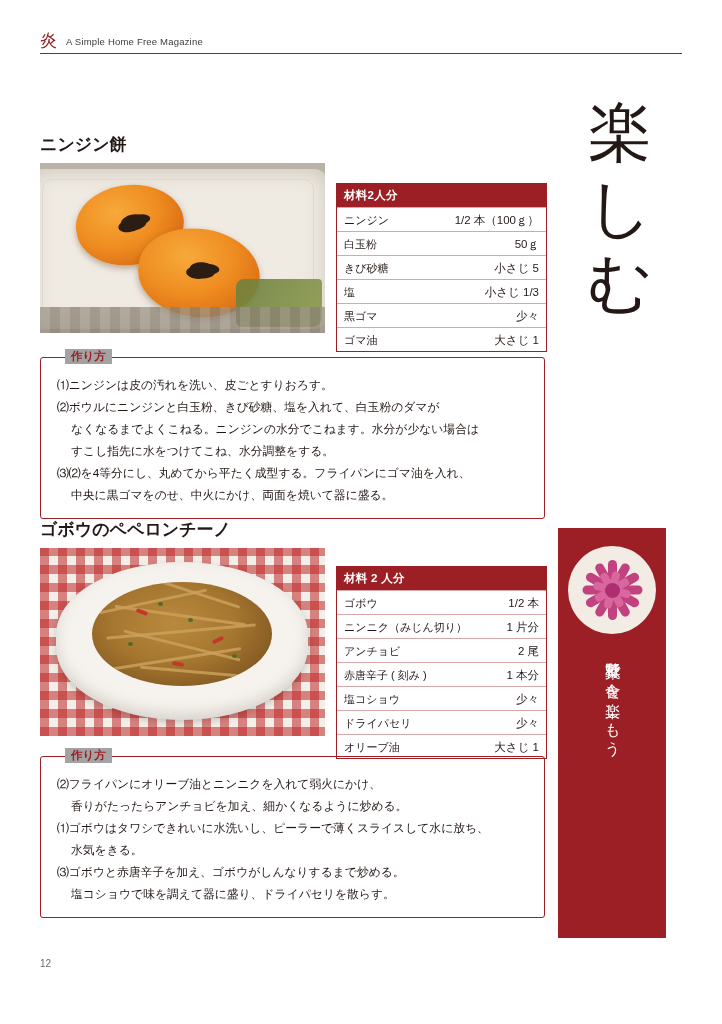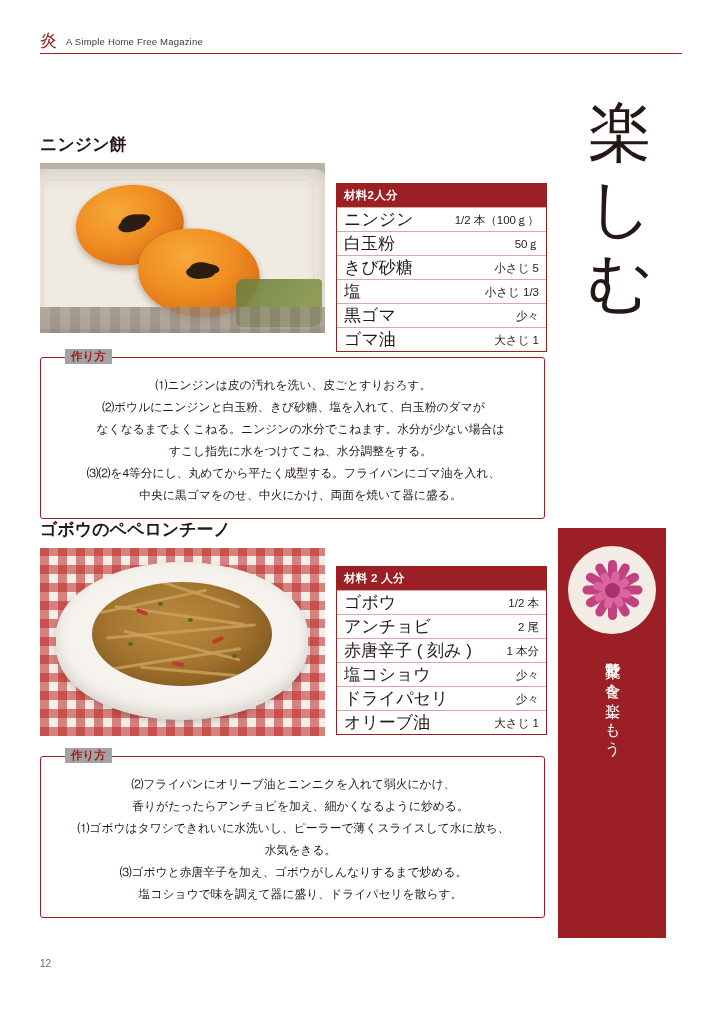--- a/index.html
+++ b/index.html
@@ -288,21 +288,21 @@
   }
   .ing-row {
     display: flex;
     justify-content: space-between;
     align-items: center;
     border-top: 1px solid #d7a8aa;
     padding: 3.5px 7px;
     line-height: 16px;
   }
   .ing-row:first-of-type { border-top: none; }
-  .ing-name { color: #231815; font-size: 17px; }
+  .ing-name { color: #231815; font-size: 11px; }
   .ing-qty { color: #231815; font-size: 11.5px; text-align: right; }
 
   
   .method {
     position: relative;
     margin-top: 12px;
     border: 1px solid #9b1f24;
     border-radius: 3px;
     padding: 9px 14px 12px 14px;
   }
@@ -320,21 +320,20 @@
   .method-list {
     margin: 7px 0 0 0;
     padding: 0;
     list-style: none;
   }
   .method-list li {
     font-size: 11.8px;
     line-height: 22px;
     color: #231815;
     padding-left: 2px;
-    text-align: center;
   }
   .method-list li .cont {
     display: block;
     padding-left: 14px;
   }
 
   
   .page-number {
     position: absolute;
     left: 40px;
@@ -477,20 +476,24 @@
       </div>
     </div>
 
     <div class="ingredients">
       <div class="ingredients-head">材料 2 人分</div>
       <div class="ing-row">
         <span class="ing-name">ゴボウ</span>
         <span class="ing-qty">1/2 本</span>
       </div>
       <div class="ing-row">
+        <span class="ing-name">ニンニク（みじん切り）</span>
+        <span class="ing-qty">1 片分</span>
+      </div>
+      <div class="ing-row">
         <span class="ing-name">アンチョビ</span>
         <span class="ing-qty">2 尾</span>
       </div>
       <div class="ing-row">
         <span class="ing-name">赤唐辛子 ( 刻み )</span>
         <span class="ing-qty">1 本分</span>
       </div>
       <div class="ing-row">
         <span class="ing-name">塩コショウ</span>
         <span class="ing-qty">少々</span>

